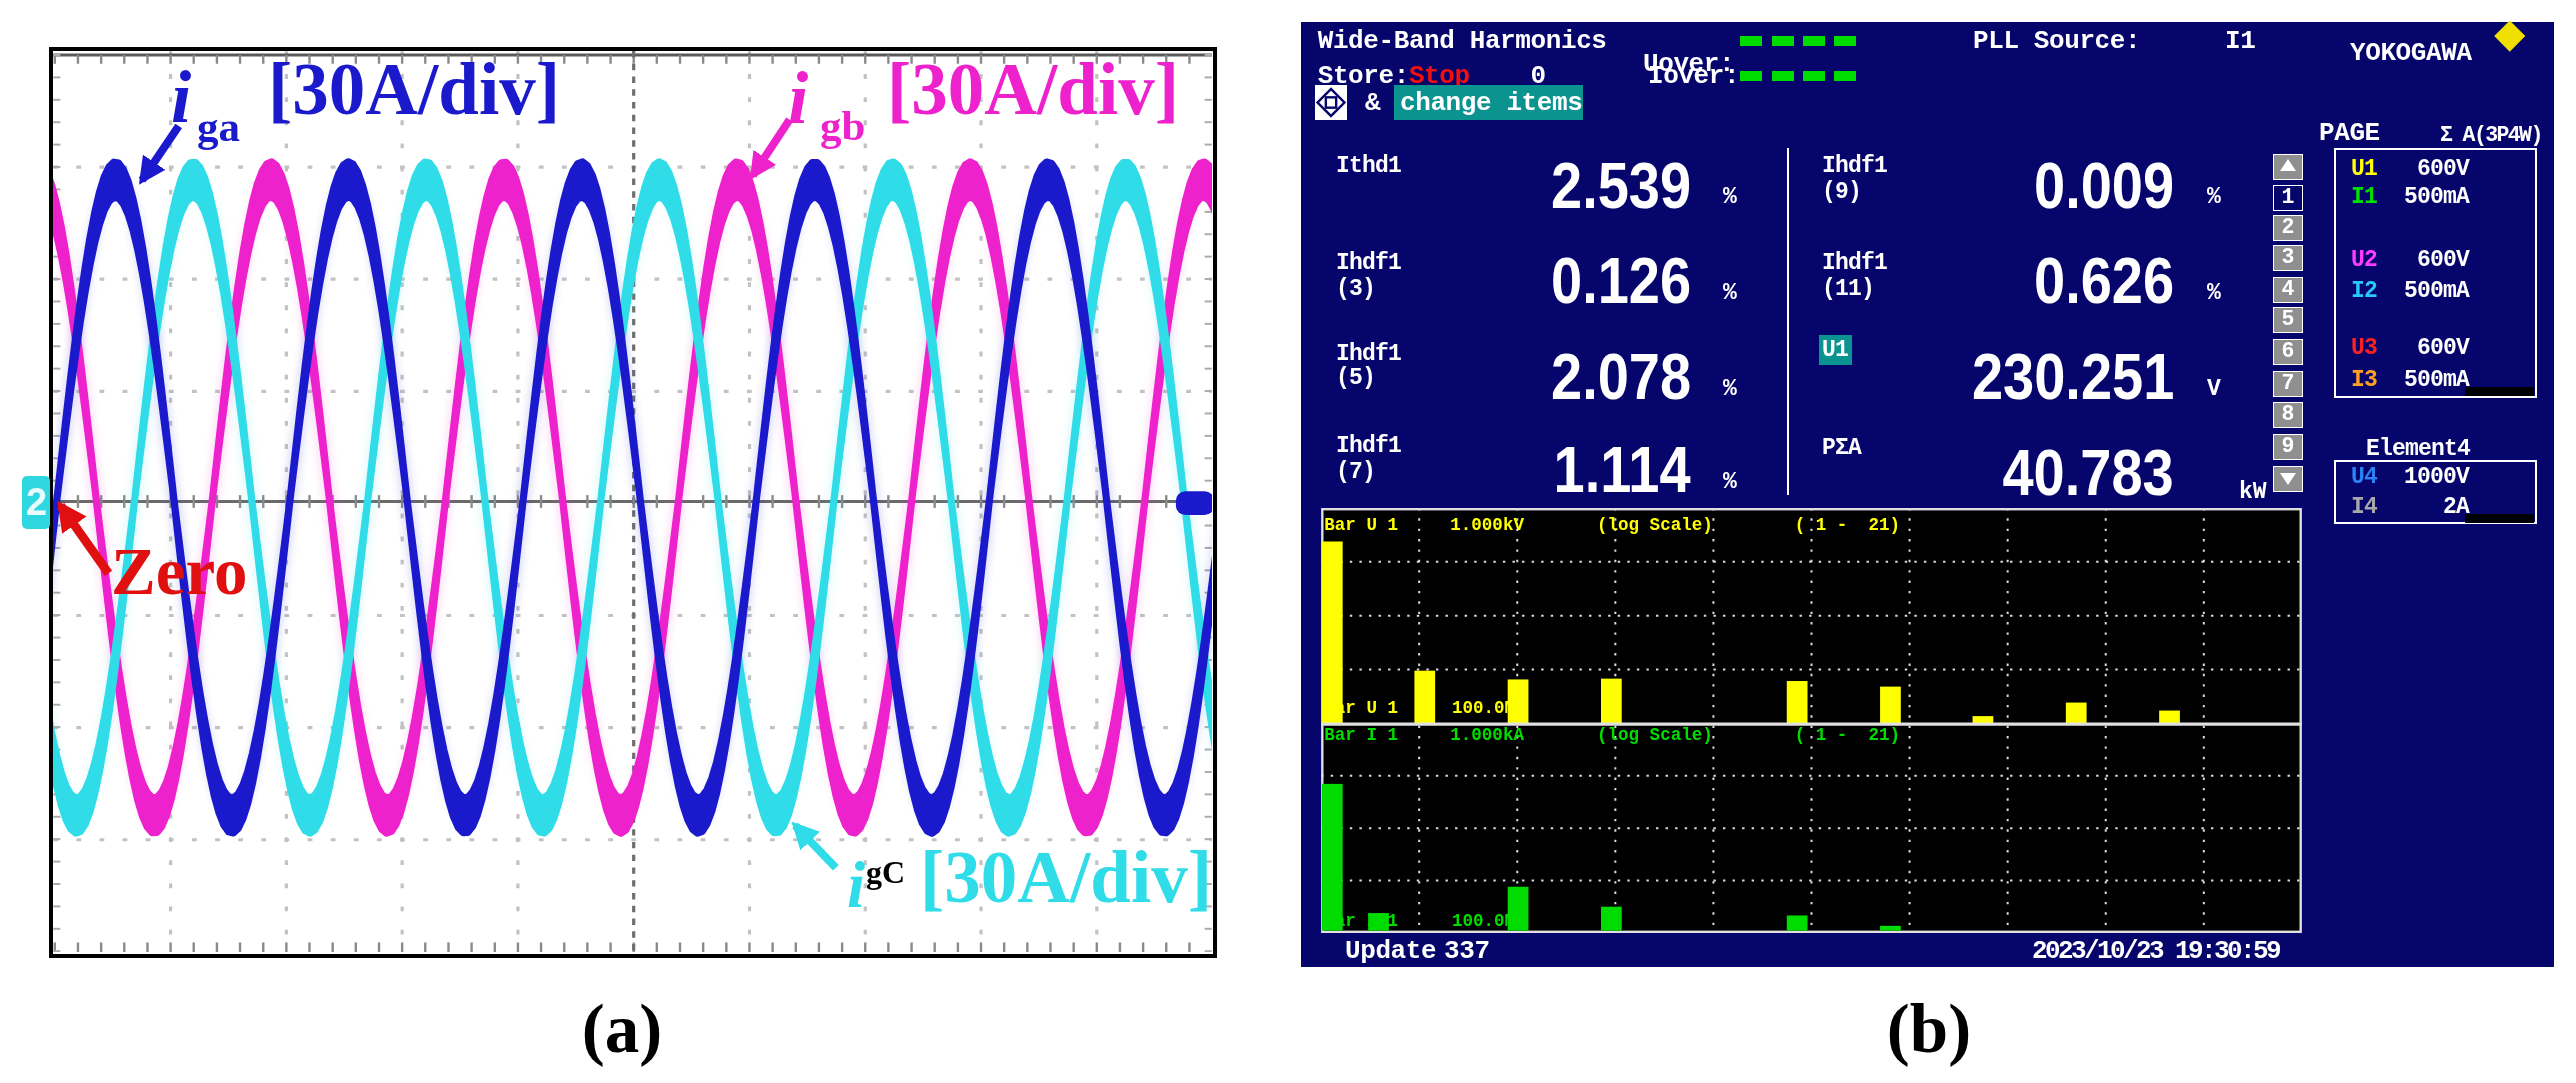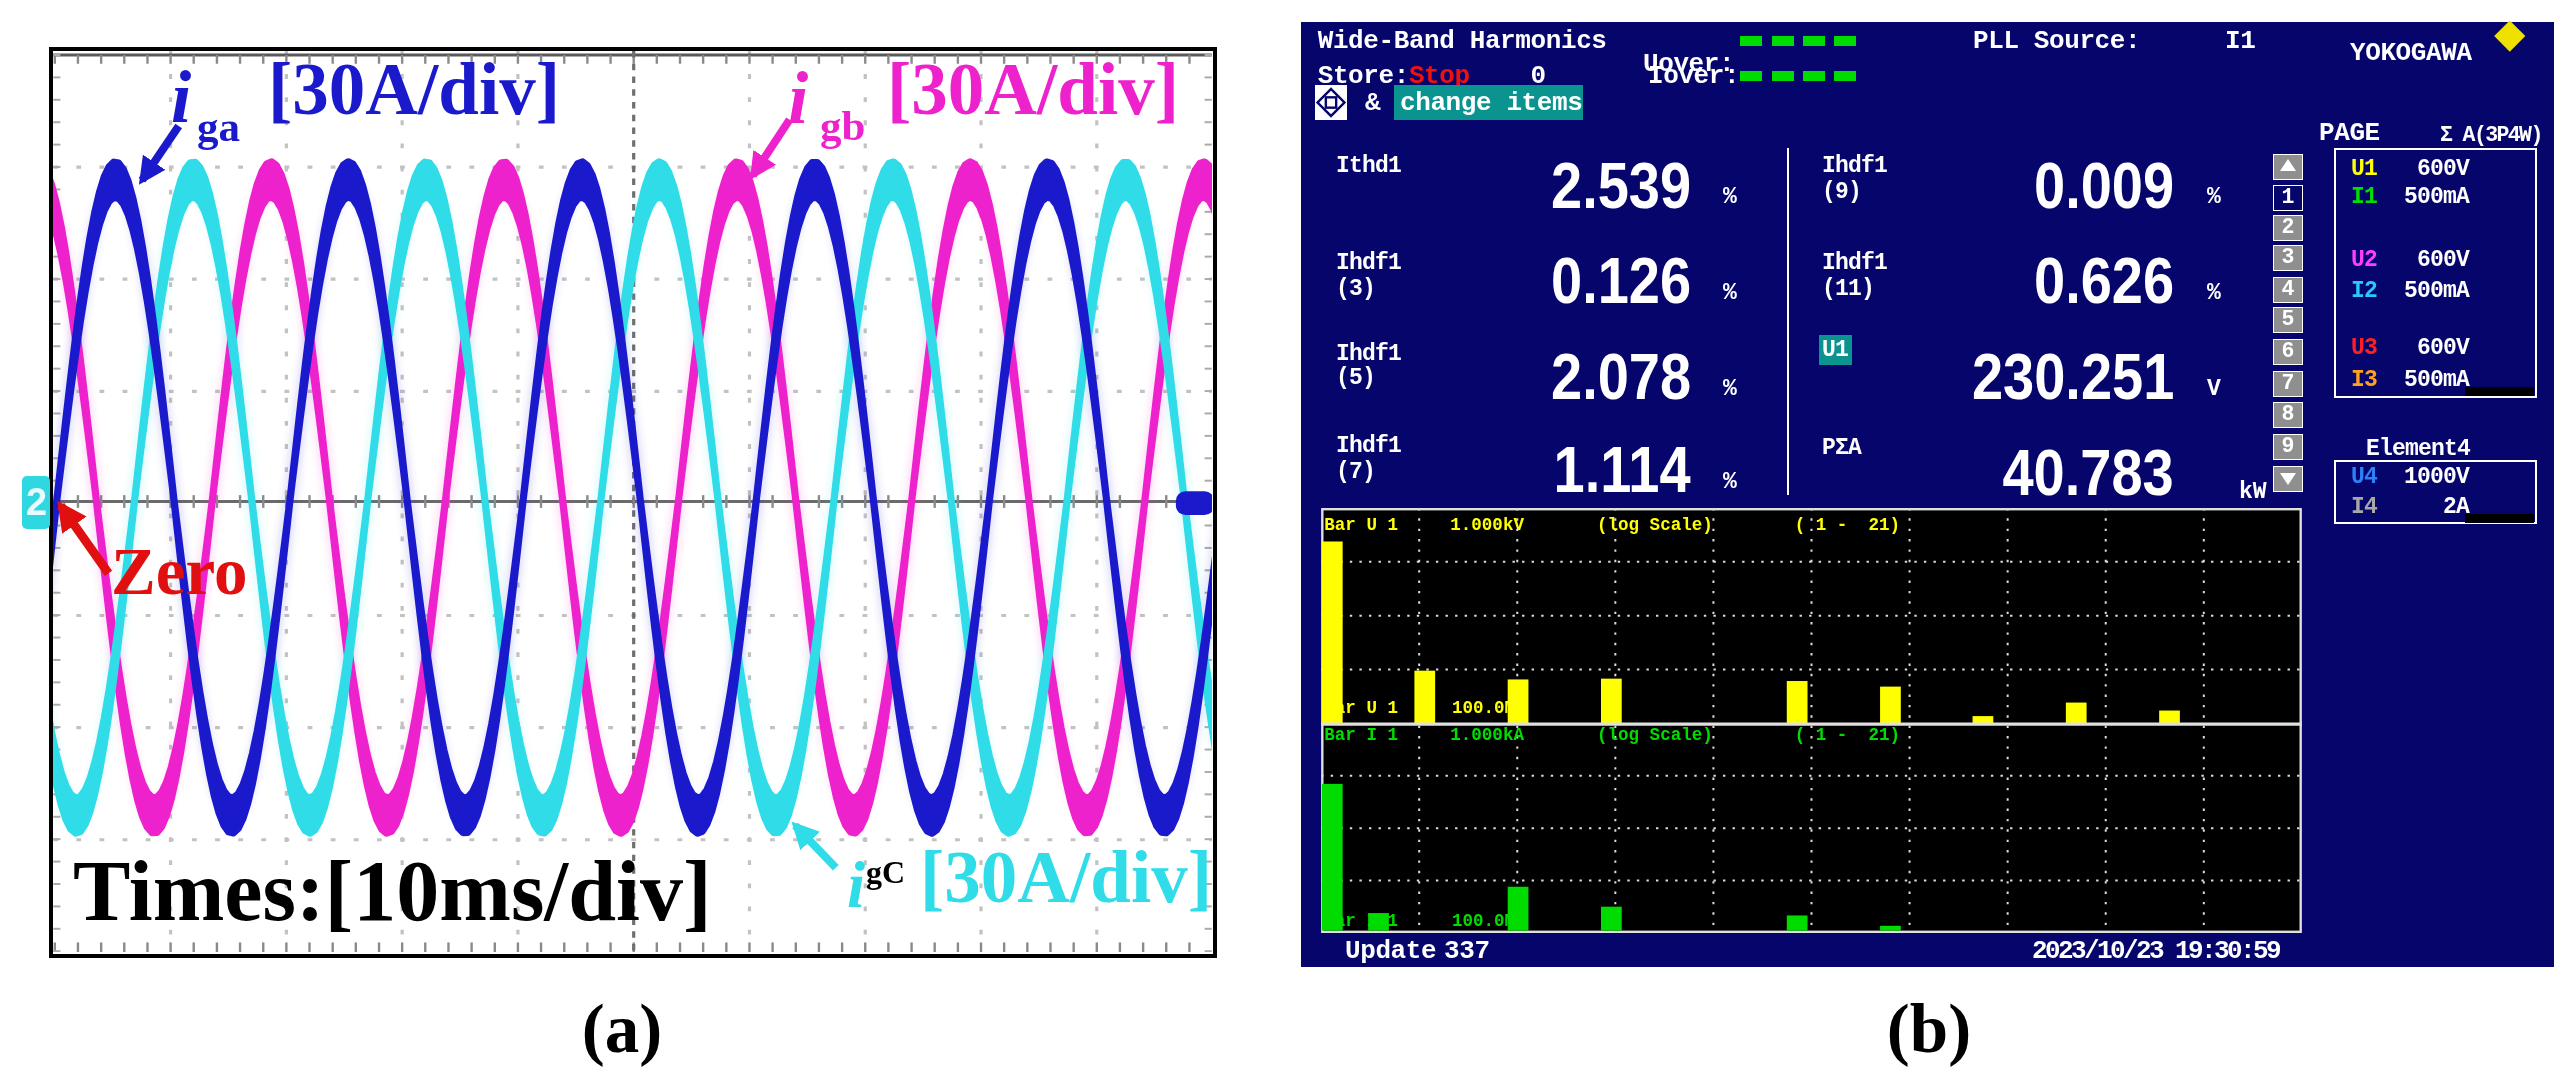--- a/index.html
+++ b/index.html
@@ -286,21 +286,20 @@
     <div class="abs ser" style="left:171px;top:61px;color:#1a1acc;font-size:73px;line-height:73px;font-style:italic">i</div>
     <div class="abs ser" style="left:197px;top:105px;color:#1a1acc;font-size:43px;line-height:43px">ga</div>
     <div class="abs ser" style="left:268px;top:53px;color:#1a1acc;font-size:73px;line-height:73px">[30A/div]</div>
     <div class="abs ser" style="left:788px;top:62px;color:#ee22cc;font-size:73px;line-height:73px;font-style:italic">i</div>
     <div class="abs ser" style="left:820px;top:104px;color:#ee22cc;font-size:43px;line-height:43px">gb</div>
     <div class="abs ser" style="left:887px;top:53px;color:#ee22cc;font-size:73px;line-height:73px">[30A/div]</div>
     <div class="abs ser" style="left:847px;top:853px;color:#2fdce8;font-size:65px;line-height:65px;font-style:italic">i</div>
     <div class="abs ser" style="left:866px;top:852px;color:#000000;font-size:32px;line-height:40px">gC</div>
     <div class="abs ser" style="left:920px;top:841px;color:#2fdce8;font-size:73px;line-height:73px">[30A/div]</div>
     <div class="abs ser" style="left:111px;top:538px;color:#e01010;font-size:67px;line-height:67px">Zero</div>
-    <div class="abs ser" style="left:73px;top:848px;color:#000;font-size:86px;line-height:86px">Times:[10ms/div]</div>
     <svg width="2576" height="1083" viewBox="0 0 3230 1358" style="position:absolute;left:0;top:0;pointer-events:none">
       <defs>
         <marker id="ah" viewBox="0 0 10 10" refX="8" refY="5" markerWidth="3.4" markerHeight="3.4" orient="auto-start-reverse">
           <path d="M0,0 L10,5 L0,10 z" fill="context-stroke"></path>
         </marker>
       </defs>
       <line x1="224" y1="158" x2="178" y2="226" stroke="#1a1acc" stroke-width="10" marker-end="url(#ah)"></line>
       <line x1="990" y1="150" x2="944" y2="220" stroke="#ee22cc" stroke-width="10" marker-end="url(#ah)"></line>
       <line x1="1048" y1="1088" x2="997" y2="1035" stroke="#2fdce8" stroke-width="10" marker-end="url(#ah)"></line>
       <line x1="136" y1="719" x2="76" y2="634" stroke="#e01010" stroke-width="11" marker-end="url(#ah)"></line>

